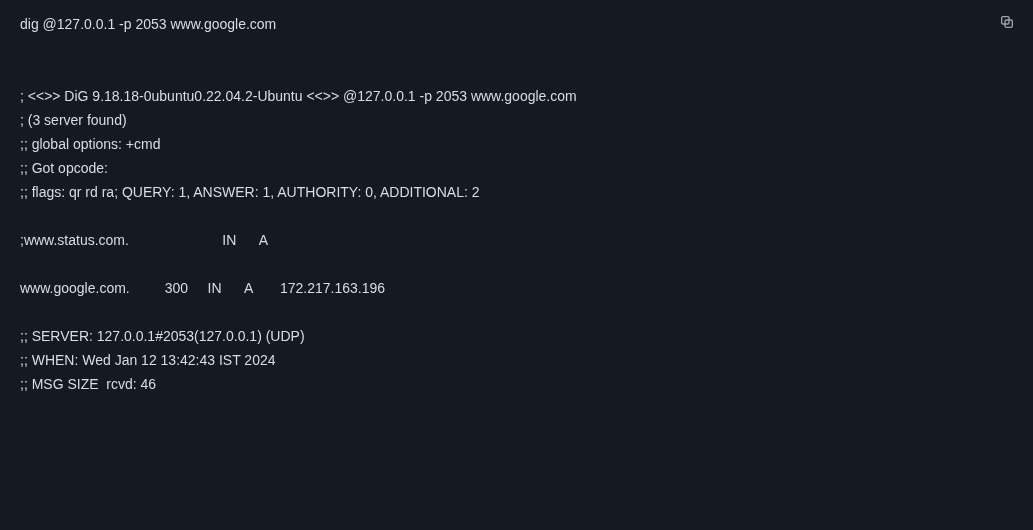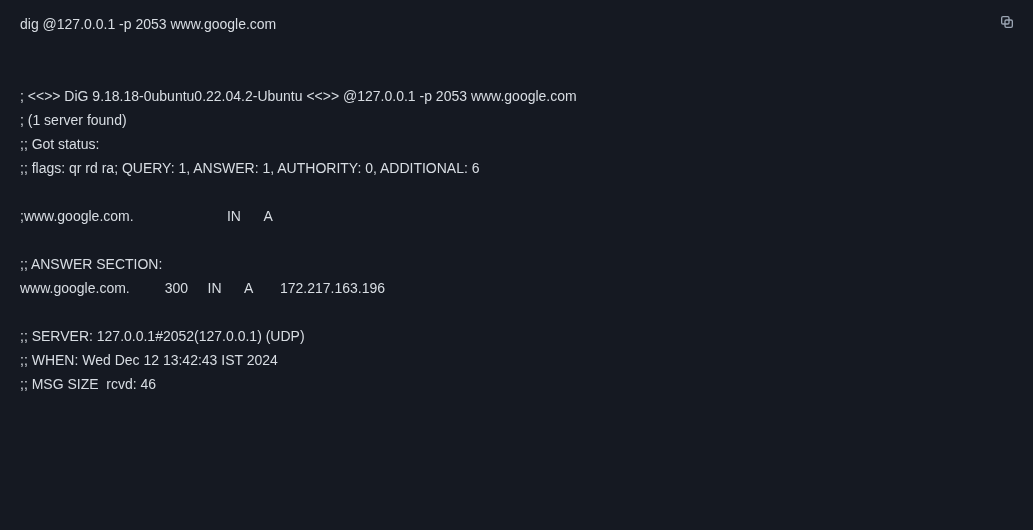--- a/index.html
+++ b/index.html
@@ -16,26 +16,26 @@
     <svg width="16" height="16" viewBox="0 0 24 24" fill="none" stroke="currentColor" stroke-width="2" stroke-linecap="round" stroke-linejoin="round">
       <rect x="9" y="9" width="11" height="11" rx="2"></rect>
       <rect x="4" y="4" width="11" height="11" rx="2"></rect>
     </svg>
   </div>
 
   <pre>dig @127.0.0.1 -p 2053 www.google.com</pre>
   <pre> </pre>
   <pre> </pre>
   <pre>; &lt;&lt;&gt;&gt; DiG 9.18.18-0ubuntu0.22.04.2-Ubuntu &lt;&lt;&gt;&gt; @127.0.0.1 -p 2053 www.google.com</pre>
-  <pre>; (1 server found)</pre>
-  <pre>;; Got status:</pre>
-  <pre>;; flags: qr rd ra; QUERY: 1, ANSWER: 1, AUTHORITY: 0, ADDITIONAL: 6</pre>
+  <pre>; (3 server found)</pre>
+  <pre>;; global options: +cmd</pre>
+  <pre>;; Got opcode:</pre>
+  <pre>;; flags: qr rd ra; QUERY: 1, ANSWER: 1, AUTHORITY: 0, ADDITIONAL: 2</pre>
   <pre> </pre>
-  <pre>;www.google.com.                        IN      A</pre>
+  <pre>;www.status.com.                        IN      A</pre>
   <pre> </pre>
-  <pre>;; ANSWER SECTION:</pre>
   <pre>www.google.com.         300     IN      A       172.217.163.196</pre>
   <pre> </pre>
-  <pre>;; SERVER: 127.0.0.1#2052(127.0.0.1) (UDP)</pre>
-  <pre>;; WHEN: Wed Dec 12 13:42:43 IST 2024</pre>
+  <pre>;; SERVER: 127.0.0.1#2053(127.0.0.1) (UDP)</pre>
+  <pre>;; WHEN: Wed Jan 12 13:42:43 IST 2024</pre>
   <pre>;; MSG SIZE  rcvd: 46</pre>
 
 </div>
 
 </body></html>

